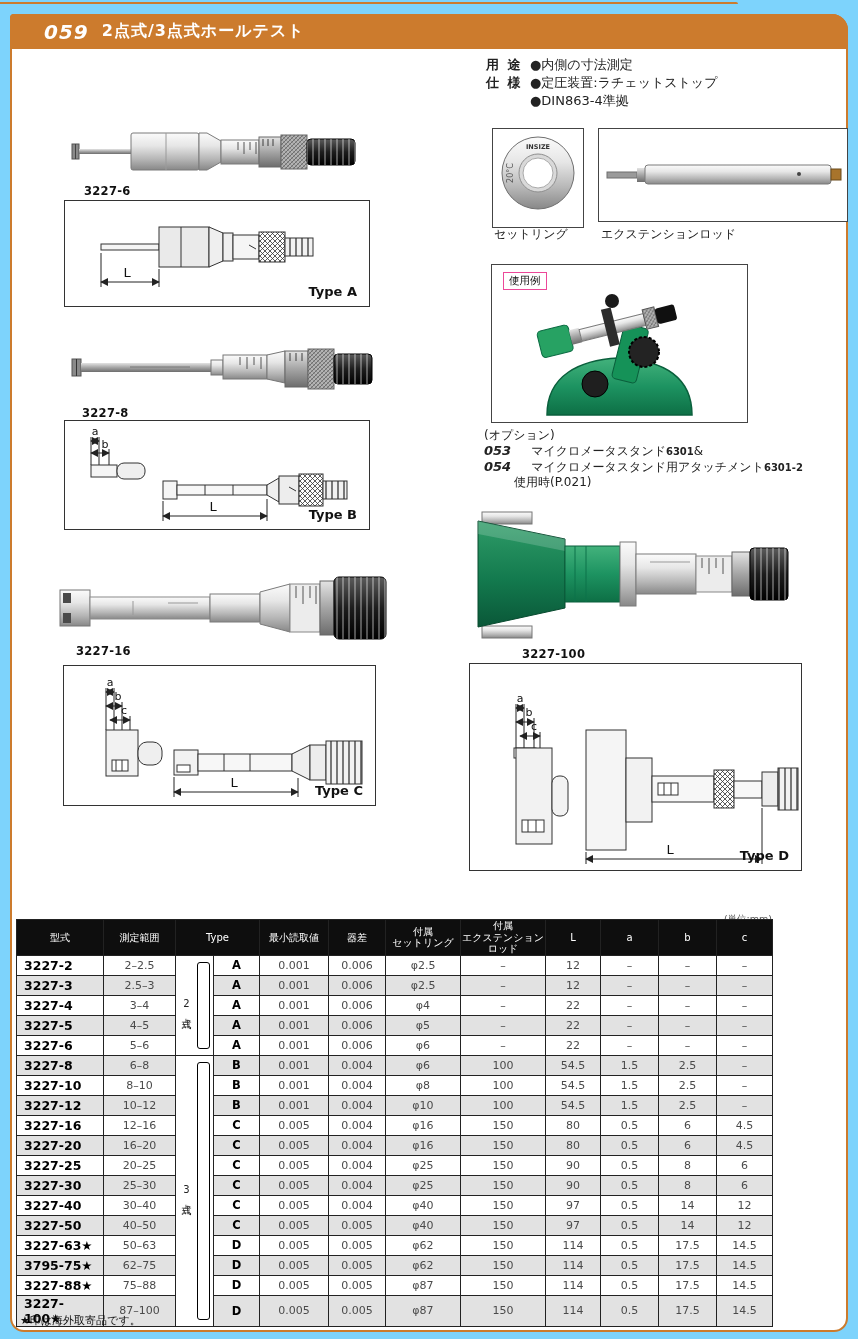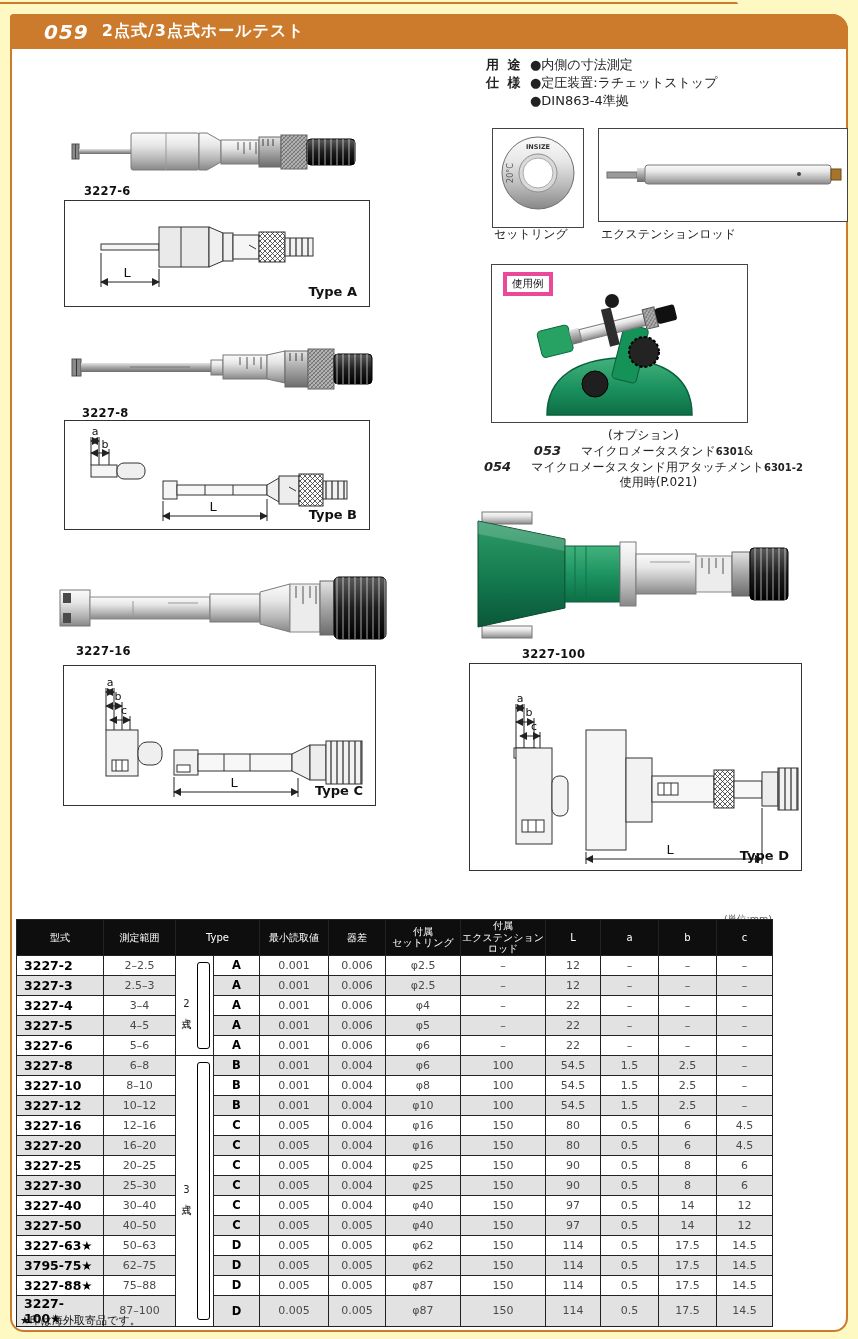--- a/index.html
+++ b/index.html
@@ -1,16 +1,16 @@
 <!DOCTYPE html>
 <html><head>
 <meta charset="utf-8">
 <style>
   html,body{margin:0;padding:0;background:#fff;}
-  #canvas{position:relative;width:858px;height:1339px;background:#fef9c3;overflow:hidden;
+  #canvas{position:relative;width:858px;height:1339px;background:#7dd3fc;overflow:hidden;
           font-family:"DejaVu Sans","Liberation Sans",sans-serif;color:#111;}
   .abs{position:absolute;}
 
   
   #top-line{left:0;top:2px;width:738px;height:2px;background:#cc7b2d;border-top-right-radius:2px;}
 
   
   #page-frame{left:10px;top:14px;width:838px;height:1318px;border:2px solid #cc7b2d;
               border-radius:4px 16px 14px 14px;box-sizing:border-box;background:#fff;}
   #header-bar{left:10px;top:14px;width:838px;height:35px;background:#cc7b2d;
@@ -28,24 +28,24 @@
   
   .prod-lbl{font-size:11.5px;font-weight:bold;color:#111;letter-spacing:.3px;}
 
   
   .dia-box{border:1.5px solid #333;background:#fff;box-sizing:border-box;}
   .dia-lbl{position:absolute;right:12px;bottom:7px;font-size:13px;font-weight:bold;color:#111;}
 
   
   .photo-box{border:1px solid #444;background:#fff;box-sizing:border-box;}
   .small-lbl{font-size:12px;color:#222;}
-  #usage-tag{left:503px;top:272px;border:4px solid #ec4899;font-size:10.5px;padding:1px 5px;background:#fff;}
+  #usage-tag{left:503px;top:272px;border:1px solid #ec4899;font-size:10.5px;padding:1px 5px;background:#fff;}
 
   
-  #options{left:484px;top:428px;font-size:12px;line-height:15px;color:#222;text-align:center;}
+  #options{left:484px;top:428px;font-size:12px;line-height:15px;color:#222;}
   #options .n{font-weight:bold;font-style:italic;font-size:13px;margin-right:20px;}
   #options .b{font-weight:bold;font-size:10px;}
   #options .ind{margin-left:30px;}
 
   
   #unit-lbl{right:86px;top:898px;font-size:9.5px;color:#555;margin-top:15px;}
   #spec-table{left:16px;top:919px;width:756px;border-collapse:collapse;table-layout:fixed;
               font-size:11px;}
   #spec-table th,#spec-table td{border:1px solid #222;box-sizing:border-box;overflow:hidden;}
   #spec-table thead th{background:#0e0e0e;color:#fff;font-weight:normal;font-size:10px;

